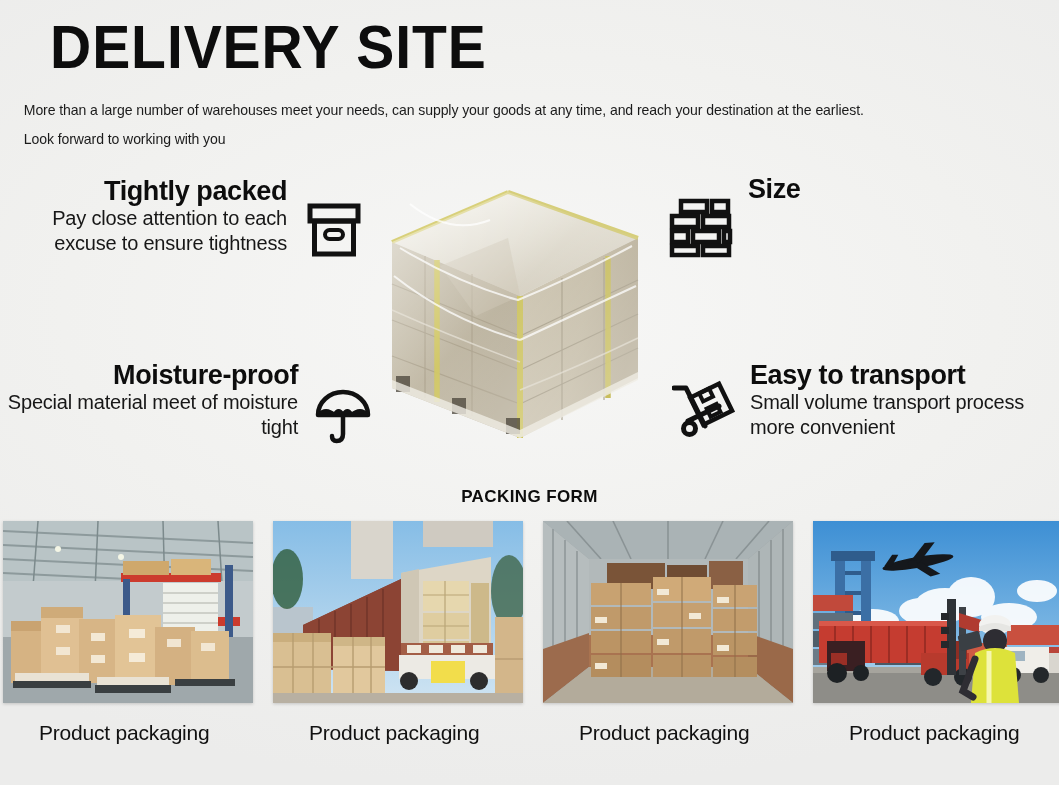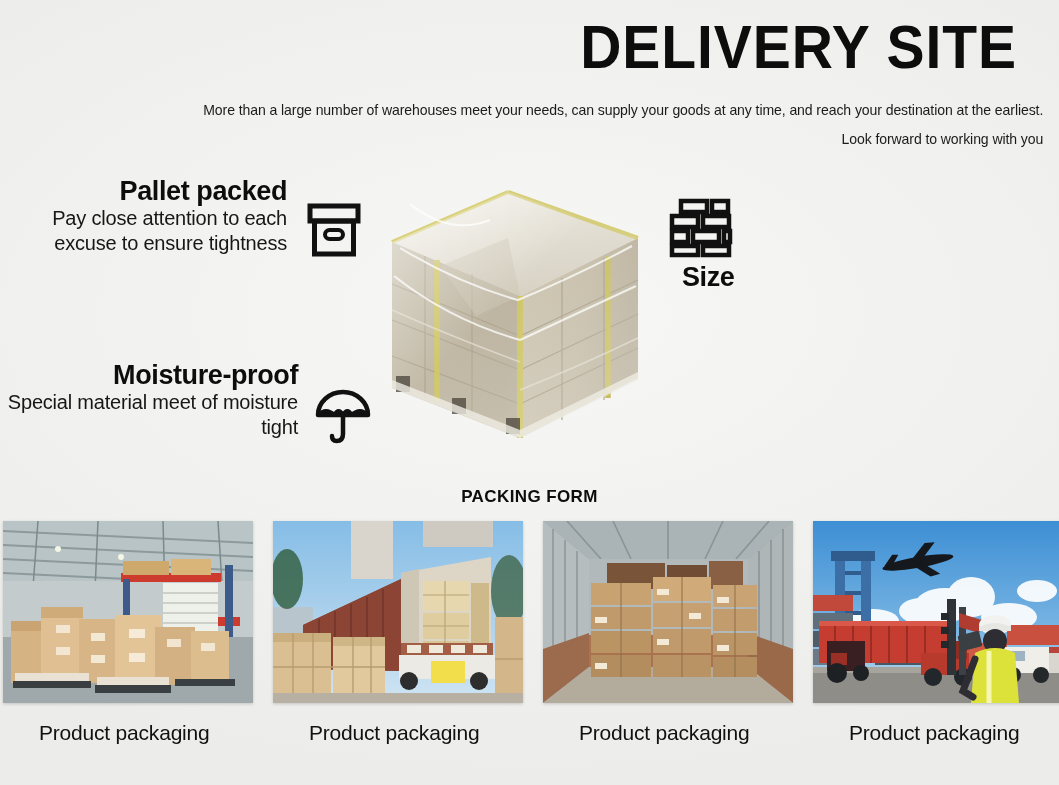--- a/index.html
+++ b/index.html
@@ -7,21 +7,21 @@
   body {
     font-family:"Liberation Sans", sans-serif;
     background:
       radial-gradient(ellipse 80% 60% at 50% 40%, #f7f7f6 0%, #f1f1ef 55%, #ececeb 100%);
     color:#111;
     overflow:hidden;
     position:relative;
   }
 
   
-  .header { text-align:right; padding-top:16px;padding-left:8px; }
+  .header { text-align:left; padding-top:16px;padding-left:8px; }
   .main-title {
     font-size:62px;
     font-weight:bold;
     letter-spacing:1px;
     line-height:1;
     color:#0d0d0d;
     transform:scaleX(0.92);
     font-family:"Liberation Sans", sans-serif;
   }
   .subtitle-1 {
@@ -49,21 +49,21 @@
   }
   .feature .txt .fdesc {
     font-size:20px; line-height:1.22; color:#171717; letter-spacing:-0.2px;
   }
   .feature .icon { flex:0 0 auto; }
 
   .f-tl { top:8px; left:0px; width:365px; justify-content:flex-end; }
   .f-tl .txt { text-align:right; padding-right:16px; }
   .f-tl .icon { margin-top:24px; }
 
-  .f-tr { top:6px; left:668px; width:391px;flex-direction:column; }
+  .f-tr { top:6px; left:668px; width:391px; }
   .f-tr .txt { text-align:left; padding-left:14px; }
   .f-tr .icon { margin-top:22px; }
 
   .f-bl { top:192px; left:0px; width:372px; justify-content:flex-end; }
   .f-bl .txt { text-align:right; padding-right:16px; }
   .f-bl .icon { margin-top:26px; }
 
   .f-br { top:192px; left:672px; width:387px; }
   .f-br .txt { text-align:left; padding-left:12px; }
   .f-br .icon { margin-top:20px; }
@@ -103,21 +103,21 @@
 <div class="header">
   <div class="main-title">DELIVERY SITE</div>
   <div class="subtitle-1">More than a large number of warehouses meet your needs, can supply your goods at any time, and reach your destination at the earliest.</div>
   <div class="subtitle-2">Look forward to working with you</div>
 </div>
 
 <div class="features">
 
   <div class="feature f-tl">
     <div class="txt">
-      <div class="ftitle">Pallet packed</div>
+      <div class="ftitle">Tightly packed</div>
       <div class="fdesc">Pay close attention to each excuse to ensure tightness</div>
     </div>
     <div class="icon">
       <svg width="62" height="62" viewBox="0 0 62 62">
         <rect x="7" y="6" width="48" height="15" fill="none" stroke="#111" stroke-width="5"></rect>
         <rect x="11.5" y="21" width="39" height="33" fill="none" stroke="#111" stroke-width="5"></rect>
         <rect x="22" y="30" width="18" height="9" rx="4.5" fill="none" stroke="#111" stroke-width="4"></rect>
       </svg>
     </div>
   </div>
@@ -150,20 +150,40 @@
     </div>
     <div class="icon">
       <svg width="58" height="60" viewBox="0 0 58 60">
         <path d="M4 29 A25 23 0 0 1 54 29 Z" fill="none" stroke="#111" stroke-width="4.5" stroke-linejoin="round"></path>
         <path d="M4 29 Q12 21 20.5 29 Q24.5 21 29 29 Q33.5 21 37.5 29 Q46 21 54 29" fill="none" stroke="#111" stroke-width="4" stroke-linejoin="round"></path>
         <path d="M29 29 L29 48 Q29 55 22.5 55 Q18 55 18 50" fill="none" stroke="#111" stroke-width="4.5" stroke-linecap="round"></path>
       </svg>
     </div>
   </div>
 
+  <div class="feature f-br">
+    <div class="icon">
+      <svg width="66" height="62" viewBox="0 0 66 62">
+        <g fill="none" stroke="#111" stroke-width="5" stroke-linecap="round" stroke-linejoin="round">
+          <path d="M2 8 L14 8 L33 46"></path>
+          <path d="M16 41 L47 26"></path>
+          <circle cx="17.5" cy="48.5" r="6"></circle>
+        </g>
+        <g transform="rotate(-26 40 26)">
+          <rect x="24" y="9" width="32" height="30" fill="none" stroke="#111" stroke-width="4.5"></rect>
+          <rect x="34" y="9" width="11" height="9" fill="none" stroke="#111" stroke-width="4"></rect>
+          <rect x="34" y="26" width="11" height="9" fill="none" stroke="#111" stroke-width="4"></rect>
+        </g>
+      </svg>
+    </div>
+    <div class="txt">
+      <div class="ftitle">Easy to transport</div>
+      <div class="fdesc">Small volume transport process more convenient</div>
+    </div>
+  </div>
 </div>
 
 <div class="pallet-wrap">
   <svg class="pallet-svg" viewBox="0 0 270 272">
     <defs>
       <linearGradient id="topFace" x1="0" y1="0" x2="0.6" y2="1">
         <stop offset="0%" stop-color="#f2f0e9"></stop>
         <stop offset="55%" stop-color="#e2ded2"></stop>
         <stop offset="100%" stop-color="#d3cdbe"></stop>
       </linearGradient>

